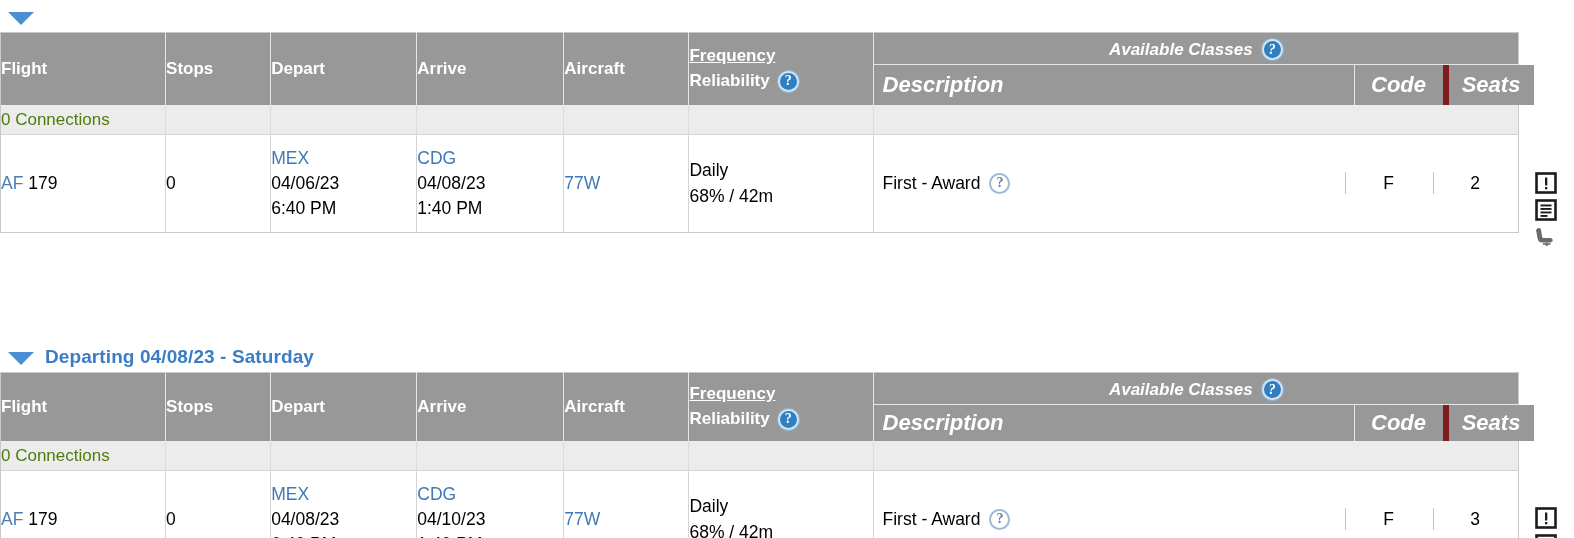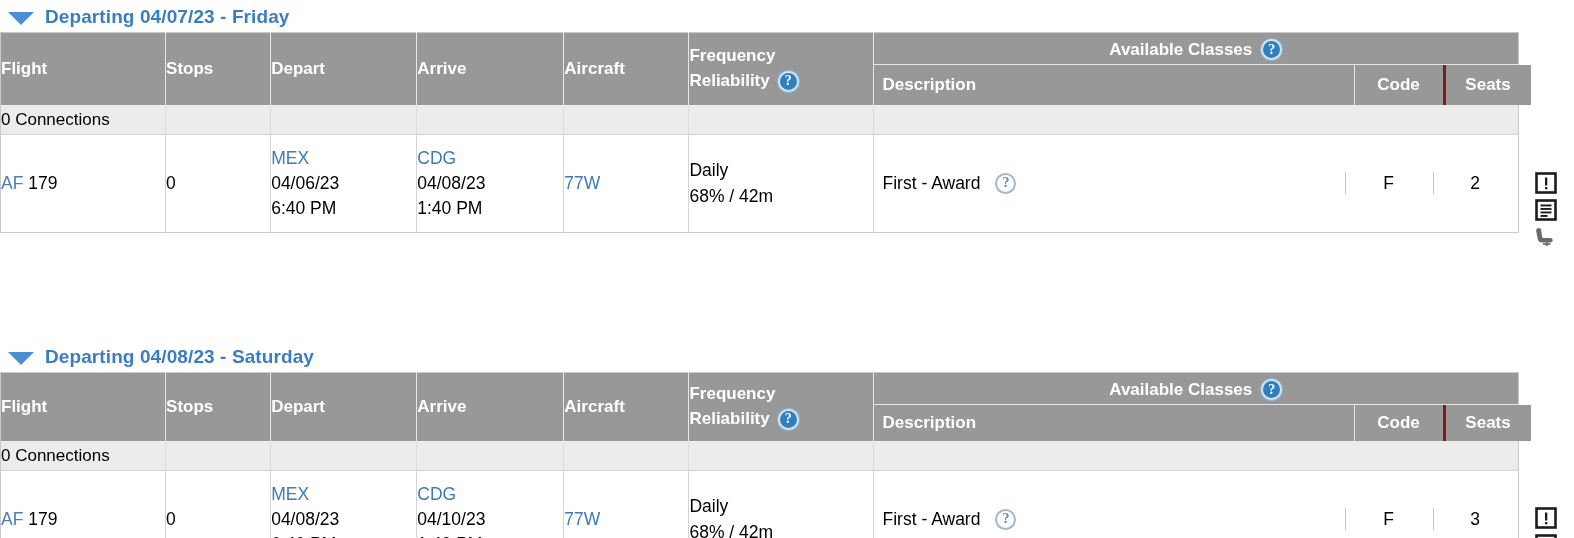--- a/index.html
+++ b/index.html
@@ -55,59 +55,59 @@
     background: #989898;
     color: #ffffff;
     font-size: 17px;
     font-weight: bold;
     text-align: left;
     vertical-align: middle;
     padding: 0 0 0 9px;
     border-right: 1px solid #e6e6e6;
     white-space: nowrap;
   }
-  .hdr-cell.last { border-right: none; }
+  .hdr-cell.last { border-right: none; font-style: italic; }
   .hdr-tall { height: 72px; }
   .hdr-tall-b { height: 68px; }
 
-  .freq2 { line-height: 1.45; }
+  .freq2 { line-height: 1.45; text-decoration: underline; }
   .freq2 .l2 { display: inline-flex; align-items: center; gap: 8px; }
 
   
   .ac-top {
     background: #989898;
     color: #fff;
     font-size: 17px;
     font-weight: bold;
     text-align: center;
     height: 31px;
     line-height: 31px;
     border-bottom: 1px solid #e6e6e6;
     white-space: nowrap;
   }
   .ac-top .inner { display: inline-flex; align-items: center; gap: 9px; vertical-align: middle;}
   .ac-sub { display: flex; height: 40px; }
   .ac-sub > div {
     background: #989898;
     color: #fff;
-    font-size: 17px;
+    font-size: 22px;
     font-weight: bold;
     display: flex;
     align-items: center;
   }
   .ac-desc { flex: 0 0 471px; padding-left: 9px; border-right: 1px solid #e6e6e6; }
-  .ac-code { flex: 0 0 88px; justify-content: center; border-right: 3px solid #7f1d1d; }
+  .ac-code { flex: 0 0 88px; justify-content: center; border-right: 6px solid #7f1d1d; }
   .ac-seat { flex: 0 0 85px; justify-content: center; }
 
   
   .conn-cell {
     background: #ececec;
     height: 29px;
     font-size: 17px;
-    color: #000000;
+    color: #4d7c0f;
     padding-left: 9px;
     border-right: 1px solid #dcdcdc;
     border-bottom: 1px solid #d4d4d4;
     vertical-align: middle;
     white-space: nowrap;
   }
   .conn-cell.last { border-right: none; }
 
   
   .data-cell {
@@ -122,21 +122,21 @@
   .row-tall { height: 97px; }
   .lnk { color: #4a7fb5; }
   .lnk-strong { color: #3f7ab5; }
 
   .classes-cell { padding: 0; vertical-align: middle; }
   .cls-line { display: flex; align-items: center; height: 97px; }
   .cls-desc {
     flex: 0 0 471px;
     padding-left: 9px;
     font-size: 17.5px;
-    display: flex; align-items: center; gap: 15px;
+    display: flex; align-items: center; gap: 9px;
     box-sizing: border-box;
   }
   .cls-code, .cls-seats {
     font-size: 17.5px;
     display: flex; align-items: center; justify-content: center;
     position: relative;
   }
   .cls-code { flex: 0 0 88px; }
   .cls-seats { flex: 0 0 85px; }
   .pipe {
@@ -182,21 +182,20 @@
   .ico { width: 24px; height: 24px; display: block; }
 </style>
 </head>
 <body>
 
 <div class="page">
 
   <div class="section" style="padding-top:2px;">
     <div class="sec-head">
       <div class="tri"></div>
-      <div class="sec-title">Departing 04/07/23 - Friday</div>
     </div>
 
     <div class="tbl-wrap">
       <table class="flights">
         <colgroup>
           <col style="width:165px">
             <col style="width:105px">
             <col style="width:146px">
           <col style="width:147px">
             <col style="width:125px">

